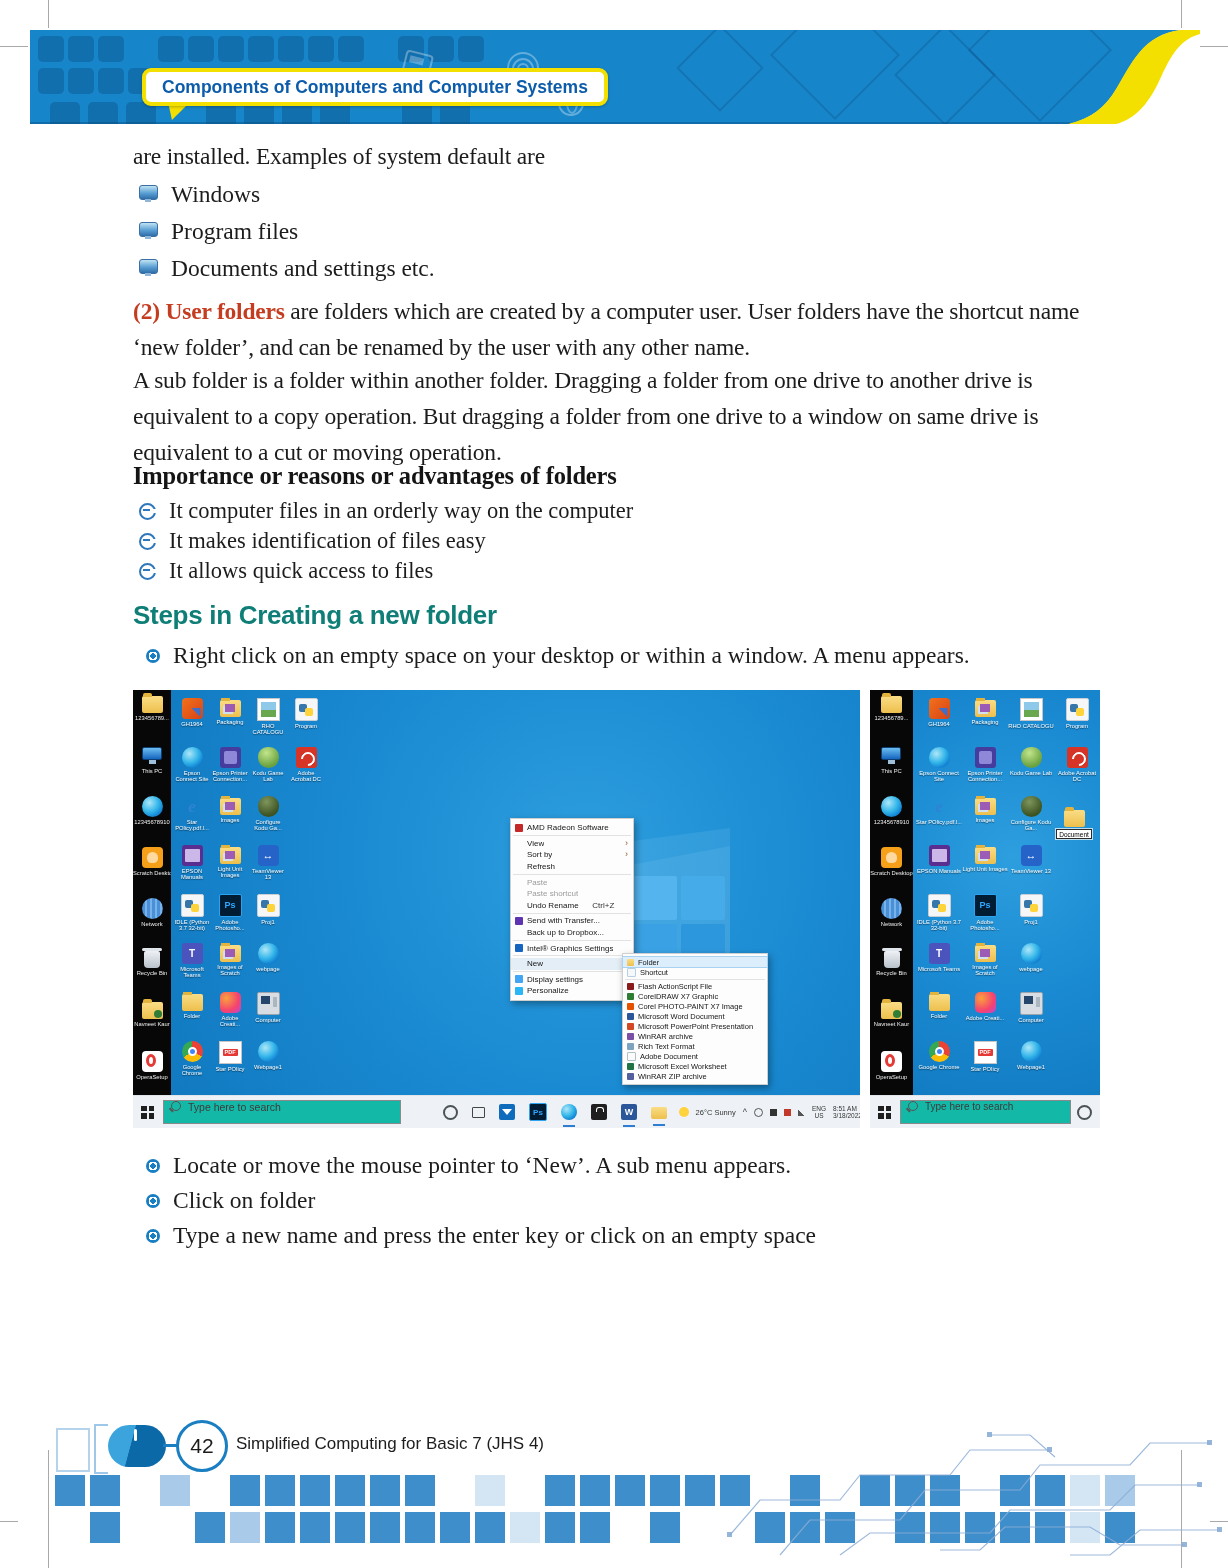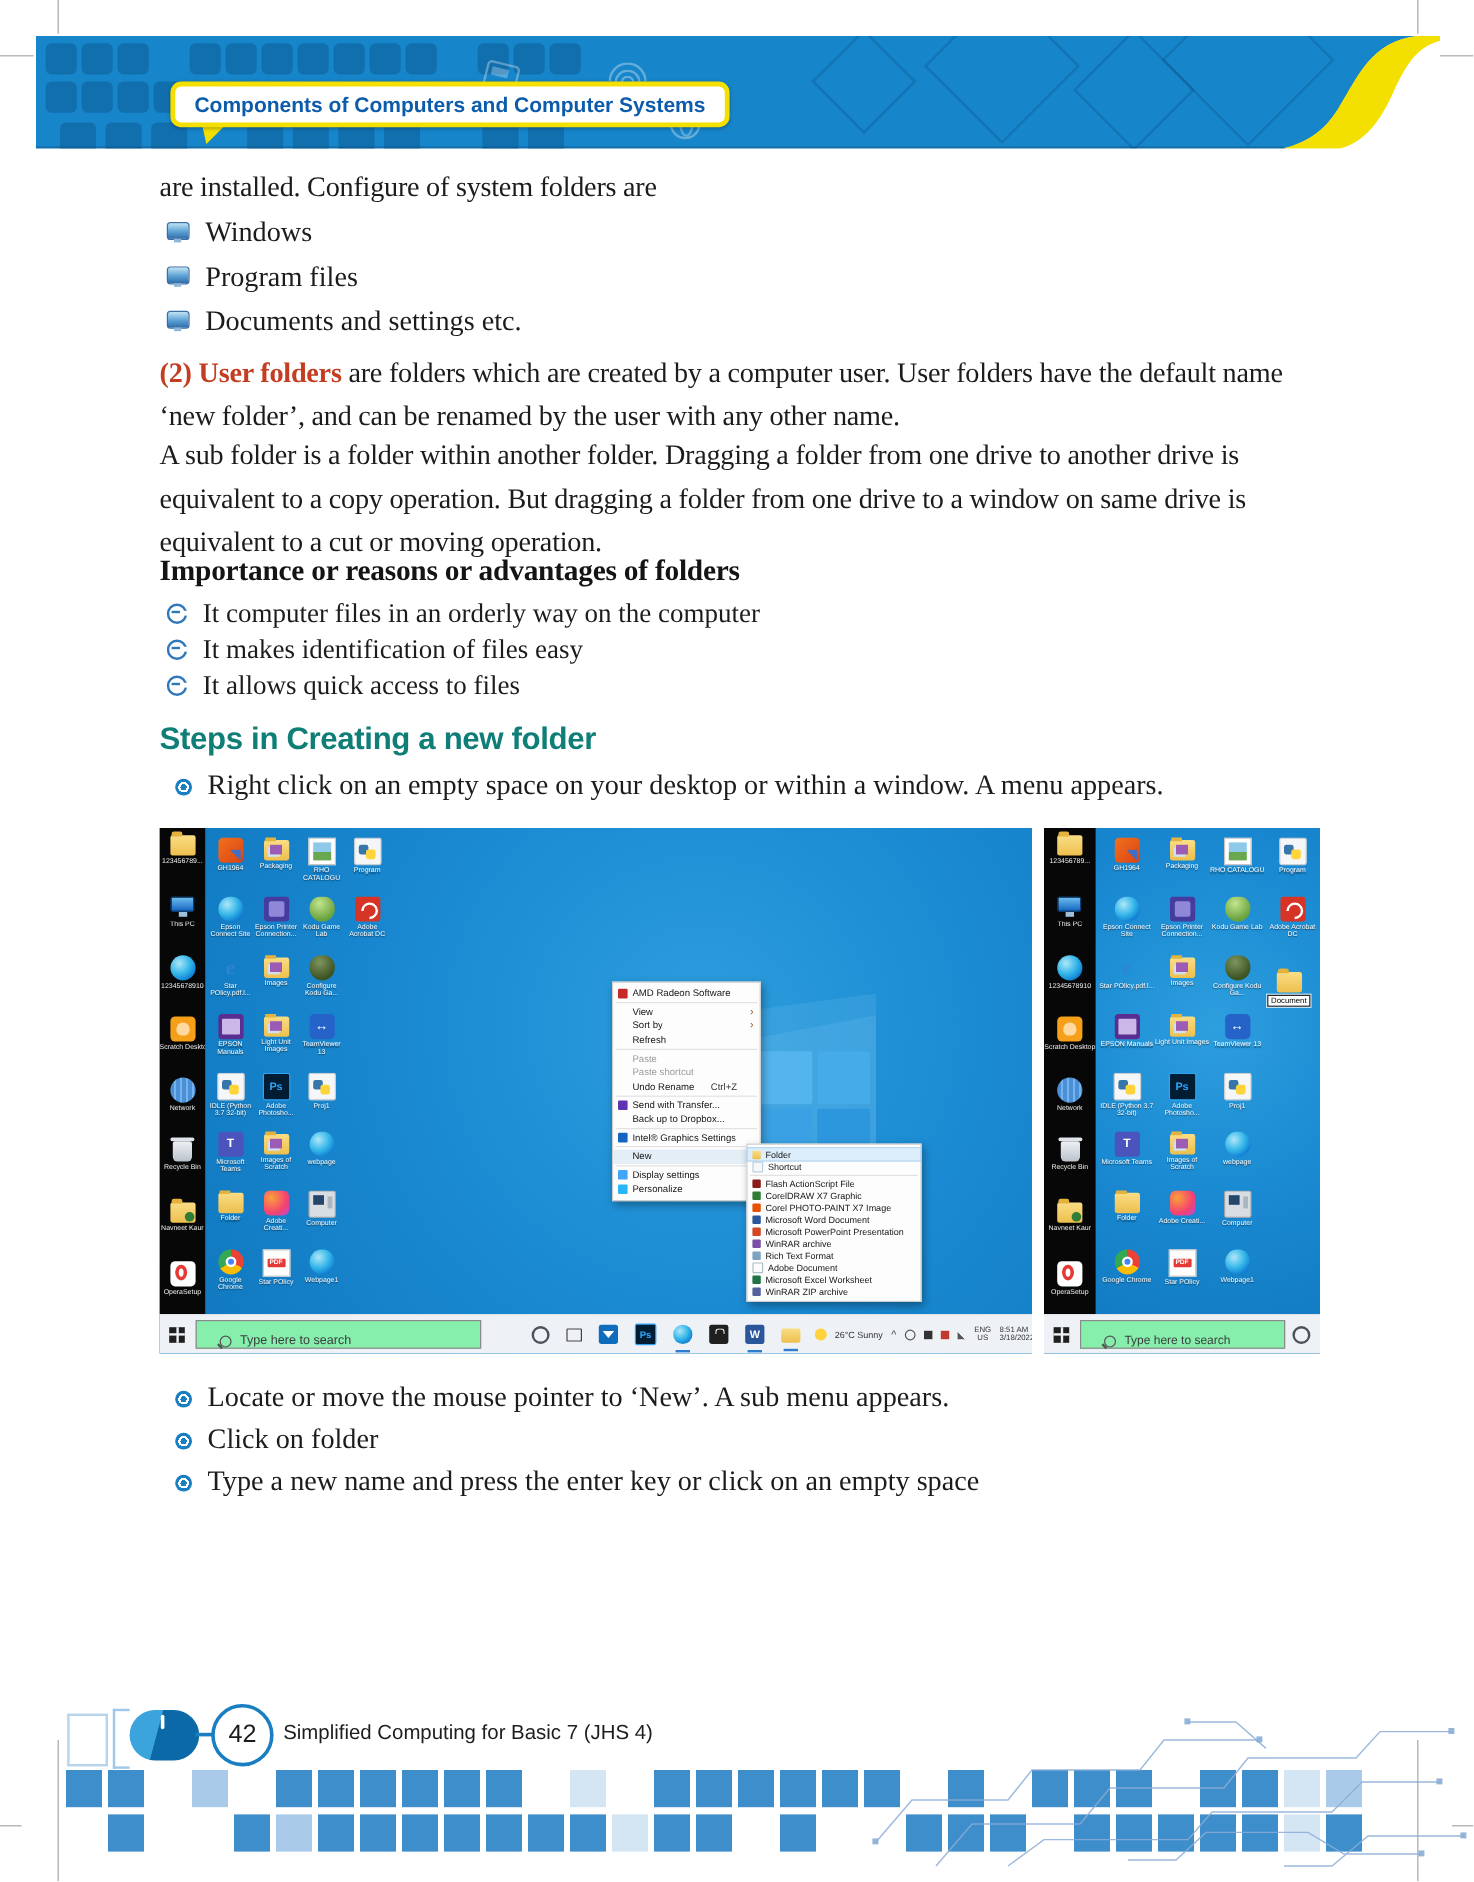--- a/index.html
+++ b/index.html
@@ -159,22 +159,22 @@
   .si-rtf{background:#7da3c0;}
   .si-txt{background:#fbfbfb;border:1px solid #b0bec5;}
   .si-xls{background:#217346;}
   .si-zip{background:#54609d;}
   
   .tbar{position:absolute;left:0;right:0;bottom:0;height:33px;background:#eef2f6;display:flex;
         align-items:center;overflow:hidden;border-top:1px solid #dfe5ea;box-sizing:border-box;}
   .startbtn{position:relative;flex:0 0 auto;width:13px;height:13px;background:#1f1f1f;margin:0 9px 0 8px;}
   .startbtn::before{content:"";position:absolute;left:0;right:0;top:5.5px;height:2px;background:#eef2f6;}
   .startbtn::after{content:"";position:absolute;top:0;bottom:0;left:5.5px;width:2px;background:#eef2f6;}
-  .searchbox{height:24px;background:#86efac;border:1px solid #8a8a8a;display:flex;align-items:flex-end;
-        padding:0 19px;gap:7px;font-size:10.5px;color:#3c3c3c;box-sizing:border-box;white-space:nowrap;}
+  .searchbox{height:24px;background:#14b8a6;border:1px solid #8a8a8a;display:flex;align-items:flex-start;
+        padding:0 7px;gap:7px;font-size:10.5px;color:#3c3c3c;box-sizing:border-box;white-space:nowrap;}
   .shot-left .searchbox{width:238px;}
   .shot-right .searchbox{flex:1;font-size:10px;}
   .mag{position:relative;flex:0 0 auto;width:8px;height:8px;border:1.4px solid #555;border-radius:50%;}
   .mag::after{content:"";position:absolute;left:-3.5px;top:7px;width:5px;height:1.6px;background:#555;
         transform:rotate(45deg);}
   .tbicons{display:flex;align-items:center;gap:14px;margin-left:42px;}
   .tbi{position:relative;width:16px;height:16px;display:flex;align-items:center;justify-content:center;
        border-radius:2px;font-size:9px;font-weight:bold;color:#fff;}
   .tbi.act::after{content:"";position:absolute;left:2px;bottom:-7px;width:12px;height:2.4px;background:#2d7dd2;}
   .tb-cortana{border:2px solid #4c5358;border-radius:50%;width:11px;height:11px;background:transparent;}
@@ -289,41 +289,41 @@
         <i style="width:18px;height:9px;top:6px;"></i>
         <i style="width:8px;height:4px;top:11px;"></i>
     </div>
     <div class="b-globe"></div>
     <div class="title-tail"></div>
     <div class="title-bubble">
       <span>Components of Computers and Computer Systems</span>
     </div>
   </header>
 
-  <p class="btext" style="left:133px;top:138px;">are installed. Configure of system folders are</p>
+  <p class="btext" style="left:133px;top:138px;">are installed. Examples of system default are</p>
 
   <ul class="doc sys" style="left:139px;top:176px;">
 
       <li>
         <span class="b-computer"></span>
         <span>Windows</span>
       </li>
 
       <li>
         <span class="b-computer"></span>
         <span>Program files</span>
       </li>
 
       <li>
         <span class="b-computer"></span>
         <span>Documents and settings etc.</span>
       </li>
     </ul>
 
-  <p class="btext" style="left:133px;top:293px;width:975px;"><span class="red-lead">(2) User folders</span><span> are folders which are created by a computer user. User folders have the default name ‘new folder’, and can be renamed by the user with any other name.</span></p>
+  <p class="btext" style="left:133px;top:293px;width:975px;"><span class="red-lead">(2) User folders</span><span> are folders which are created by a computer user. User folders have the shortcut name ‘new folder’, and can be renamed by the user with any other name.</span></p>
 
   <p class="btext" style="left:133px;top:362px;width:978px;">A sub folder is a folder within another folder. Dragging a folder from one drive to another drive is equivalent to a copy operation.  But dragging a folder from one drive to a window on same drive is equivalent to a cut or moving operation.</p>
 
   <h3 class="h-serif" style="left:133px;top:462px;">Importance or reasons or advantages of folders</h3>
 
   <ul class="doc imp" style="left:139px;top:496px;">
 
       <li>
         <span class="b-swirl"></span>
         <span>It computer files in an orderly way on the computer</span>

